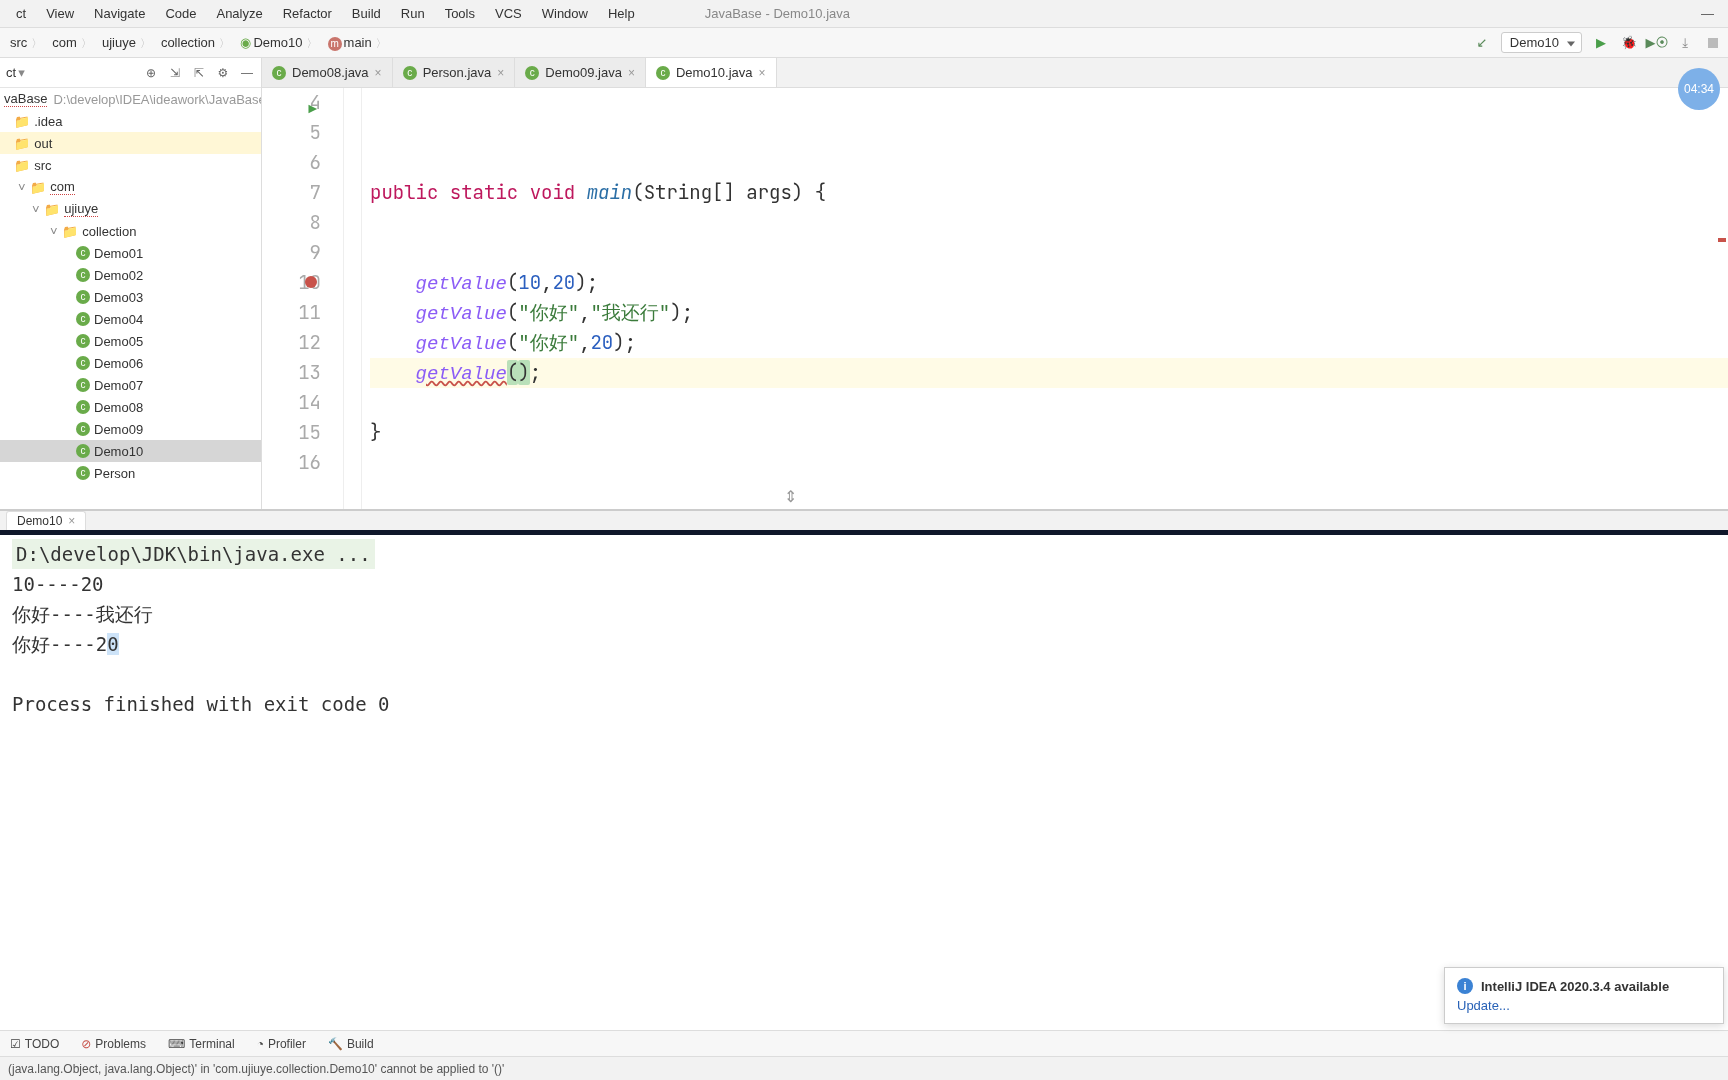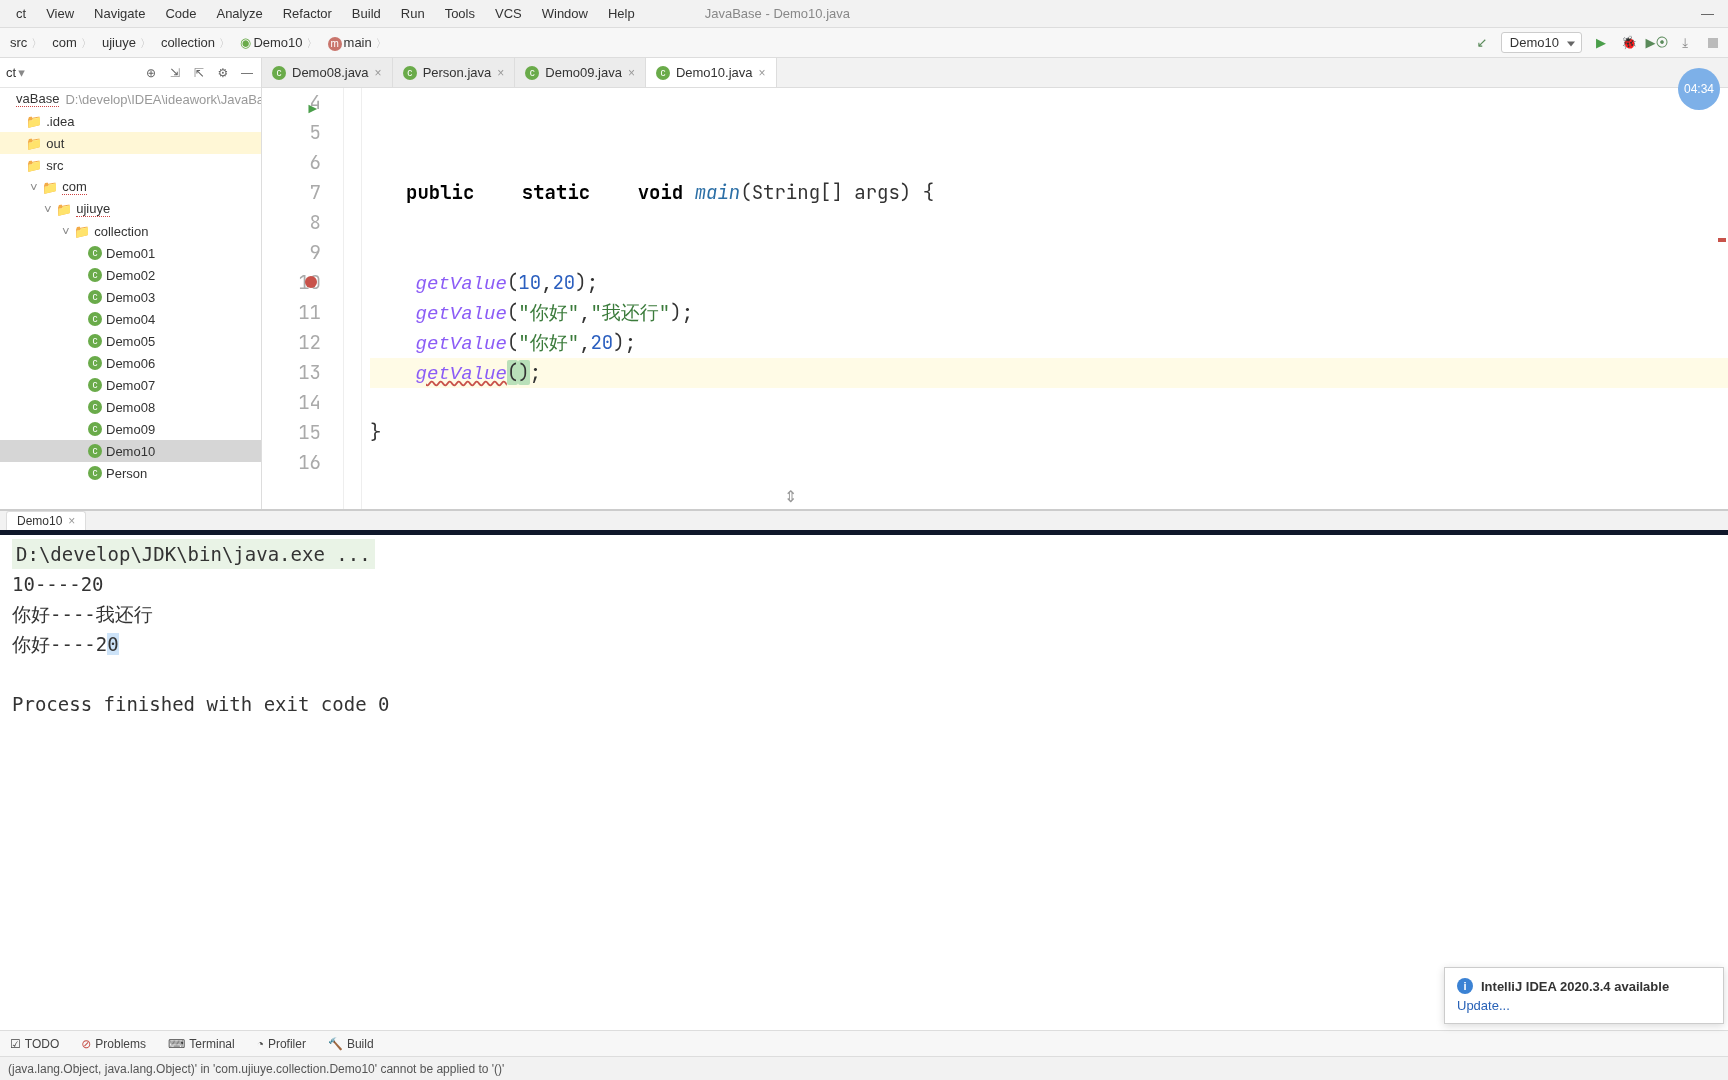--- a/index.html
+++ b/index.html
@@ -115,21 +115,21 @@
 .sidebar-header .label { font-weight: normal; }
 .sidebar-header .icons { margin-left: auto; display: flex; gap: 8px; color: #666; }
 .sb-ico { width: 16px; height: 16px; display:inline-flex; align-items:center; justify-content:center; font-size:12px;}
 .tree {
   font-size: 13px;
 }
 .tree .node {
   display: flex;
   align-items: center;
   height: 22px;
-  padding-left: 16px;
+  padding-left: 4px;
   white-space: nowrap;
 }
 .tree .node.selected { background: #d6d6d6; }
 .tree .node.hl { background: #fff7d6; }
 .tree .indent { display: inline-block; }
 .tree .tw {
   width: 12px;
   display: inline-block;
   color: #888;
 }
@@ -217,21 +217,21 @@
   border-right: 1px solid #eee;
 }
 .code {
   flex: 1;
   padding-left: 8px;
   white-space: pre;
   position: relative;
 }
 .code .row { height: 30px; }
 .code .row.current { background: #fffbe6; }
-.kw { color: #000000; font-weight: bold; margin-left: 36px; }
+.kw { color: #be185d; font-weight: normal; }
 .mname { color: #2c6fa6; font-style: italic; }
 .fname { color: #8b5cf6; font-style: italic; font-family: Liberation Mono, monospace; }
 .num { color: #2b5fbf; }
 .str { color: #3b7b3b; }
 .err-squiggle { border-bottom: 2px wavy #c8524a; text-decoration: underline wavy #c8524a; }
 .paren-hl { background: #b9e0b9; border-radius: 2px; }
 
 .param-hint {
   position: absolute;
   left: 140px;

